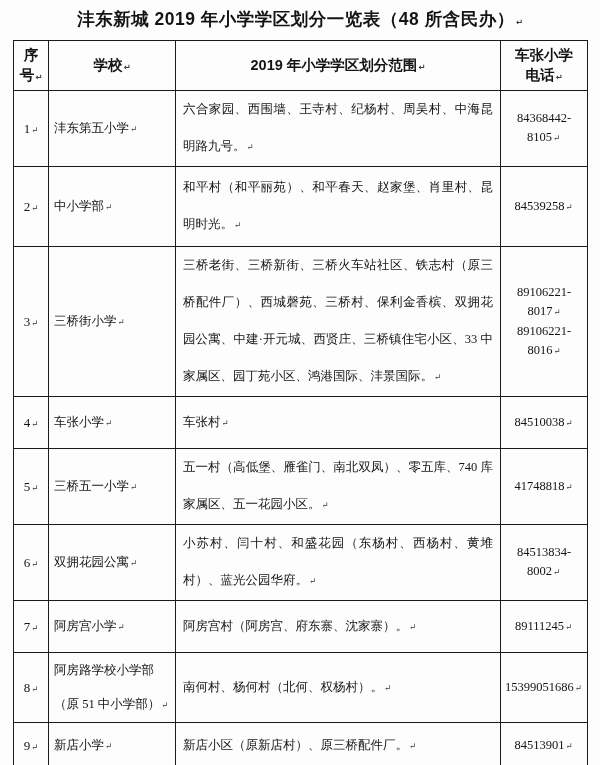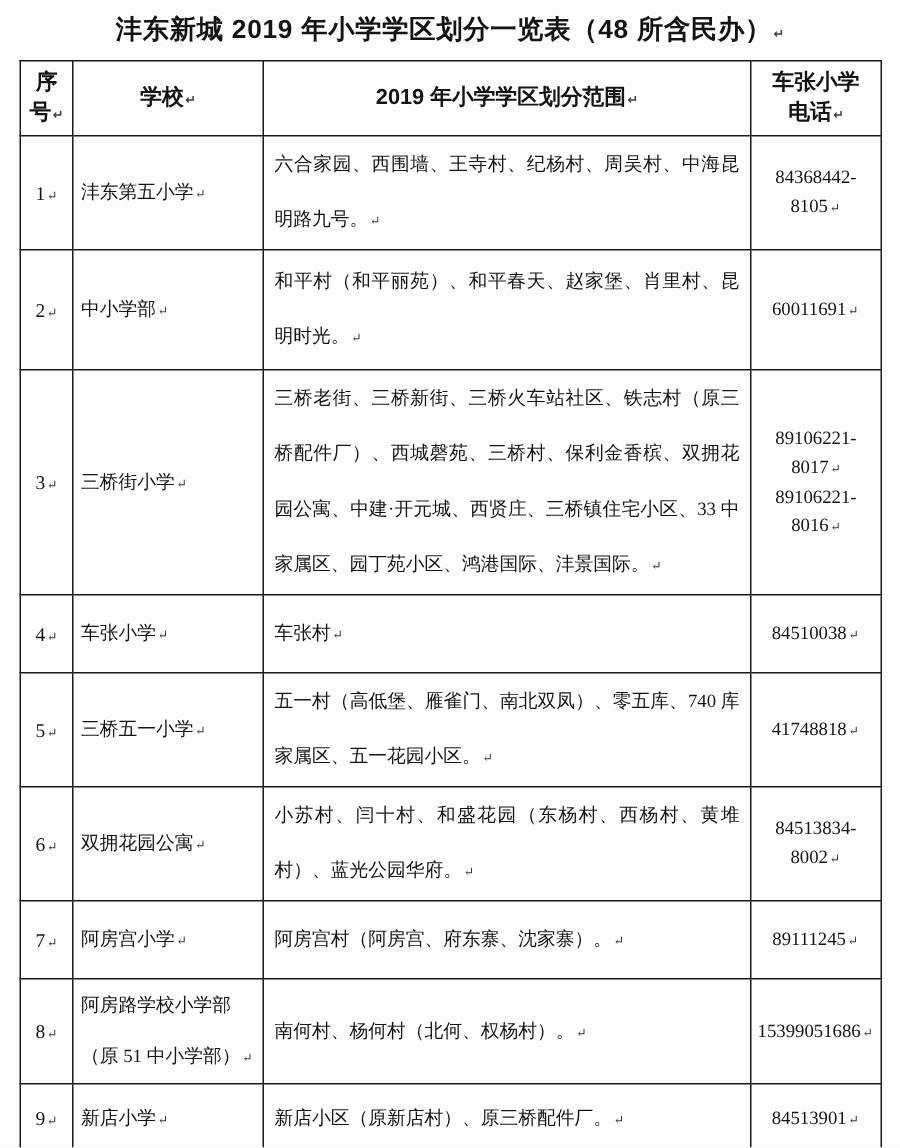--- a/index.html
+++ b/index.html
@@ -66,21 +66,21 @@
         <td class="c-no"><span>1</span><span class="pmark">↵</span></td>
         <td class="c-school"><span>沣东第五小学</span><span class="cell2"></span><span class="pmark">↵</span></td>
         <td class="c-range"><span>六合家园、西围墙、王寺村、纪杨村、周吴村、中海昆明路九号。</span><span class="pmark">↵</span></td>
         <td class="c-phone"><span>84368442-8105</span><span class="pmark">↵</span><span class="cell2"></span><span class="pmark"></span></td>
       </tr>
 
       <tr class="rh-2">
         <td class="c-no"><span>2</span><span class="pmark">↵</span></td>
         <td class="c-school"><span>中小学部</span><span class="cell2"></span><span class="pmark">↵</span></td>
         <td class="c-range"><span>和平村（和平丽苑）、和平春天、赵家堡、肖里村、昆明时光。</span><span class="pmark">↵</span></td>
-        <td class="c-phone"><span>60011691</span><span class="pmark">↵</span><span class="cell2"></span><span class="pmark"></span></td>
+        <td class="c-phone"><span>84539258</span><span class="pmark">↵</span><span class="cell2"></span><span class="pmark"></span></td>
       </tr>
 
       <tr class="rh-3">
         <td class="c-no"><span>3</span><span class="pmark">↵</span></td>
         <td class="c-school"><span>三桥街小学</span><span class="cell2"></span><span class="pmark">↵</span></td>
         <td class="c-range"><span>三桥老街、三桥新街、三桥火车站社区、铁志村（原三桥配件厂）、西城磬苑、三桥村、保利金香槟、双拥花园公寓、中建·开元城、西贤庄、三桥镇住宅小区、33 中家属区、园丁苑小区、鸿港国际、沣景国际。</span><span class="pmark">↵</span></td>
         <td class="c-phone"><span>89106221-8017</span><span class="pmark">↵</span><span class="cell2">89106221-8016</span><span class="pmark">↵</span></td>
       </tr>
 
       <tr class="rh-4">

